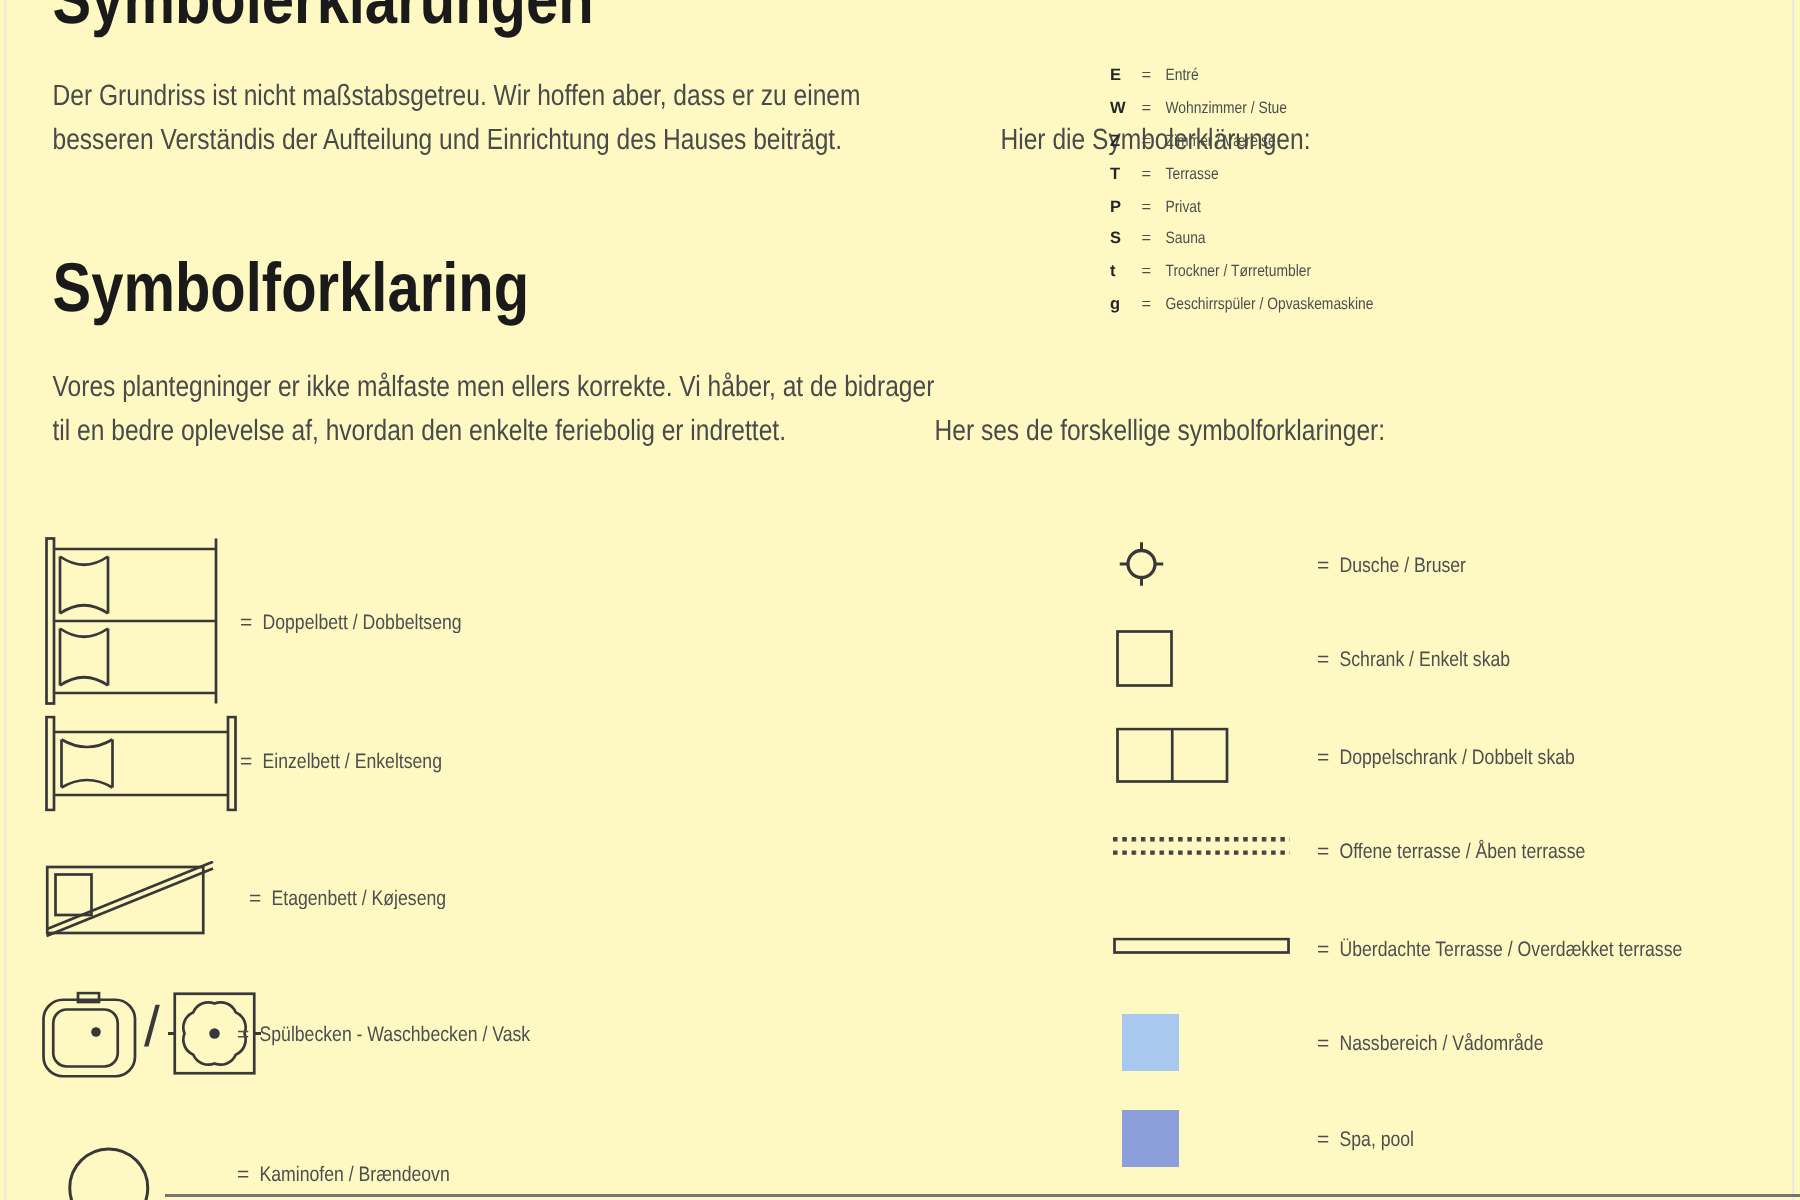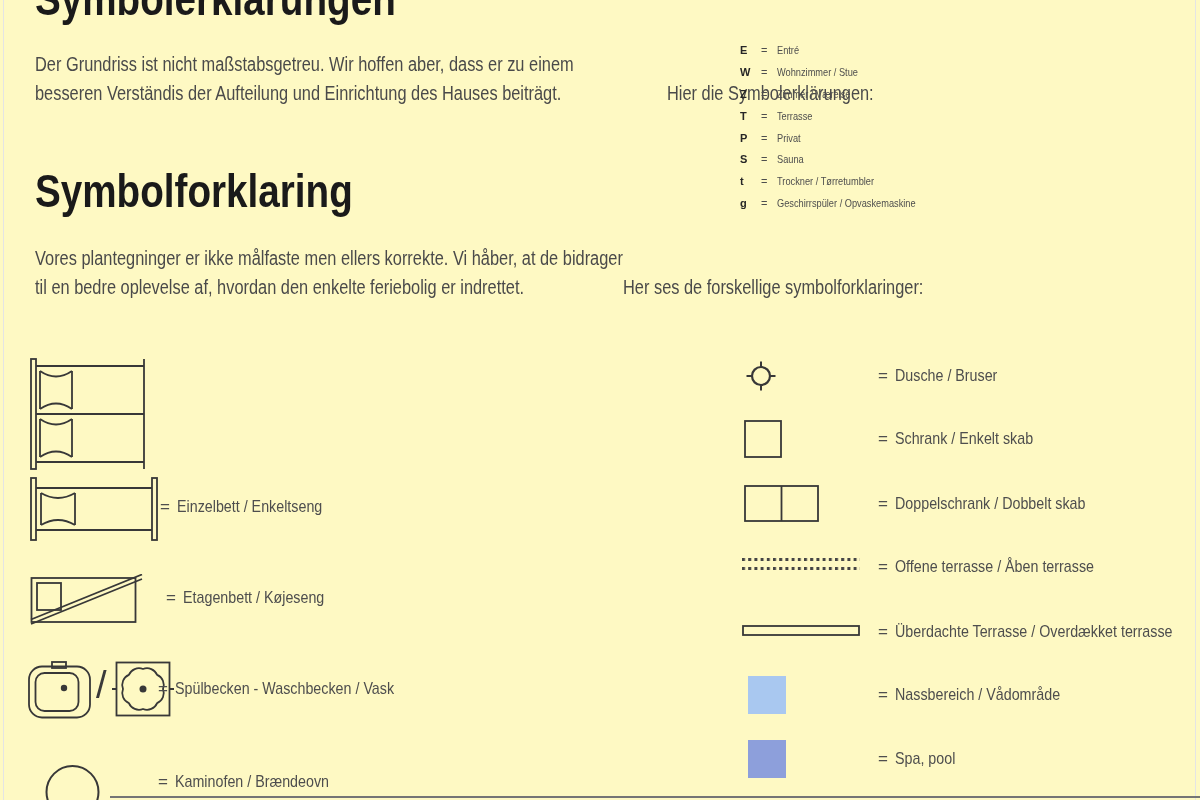--- a/index.html
+++ b/index.html
@@ -7,21 +7,21 @@
         font-family:"Liberation Sans","DejaVu Sans",sans-serif;color:#4e4e4e;}
   .edge{position:absolute;top:0;bottom:0;width:1px;background:#e4e4e4;}
   .bottom-rule{position:absolute;left:110px;top:796px;width:1090px;height:2px;background:#757575;}
   .h-big{position:absolute;left:35px;font-weight:700;color:#1a1a1a;font-size:46px;line-height:50px;white-space:nowrap;}
   .cond{display:inline-block;transform:scaleX(0.84);transform-origin:0 50%;white-space:nowrap;}
   .para{position:absolute;left:35px;font-size:19.5px;line-height:29px;color:#4a4a4a;}
   .abbr-list{position:absolute;left:740px;top:40px;font-size:11px;}
   .abbr-row{height:21.9px;line-height:21.9px;white-space:nowrap;}
   .abbr-letter{display:inline-block;width:21px;font-weight:700;color:#262626;}
   .abbr-eq{display:inline-block;width:16px;color:#4e4e4e;}
-  .sym-label{position:absolute;font-size:17px;line-height:20px;color:#4e4e4e;white-space:nowrap;}
+  .sym-label{position:absolute;font-size:14px;line-height:20px;color:#4e4e4e;white-space:nowrap;}
   .eq{display:inline-block;margin-right:7px;}
   .icon{position:absolute;}
   .swatch{position:absolute;width:38px;height:38px;}
   .slash{position:absolute;font-size:38px;color:#3a3a3a;font-weight:400;}
   svg{display:block;}
   .st{stroke:#383838;fill:none;}
 </style>
 </head>
 <body>
 
@@ -72,20 +72,23 @@
       <line class="st" x1="10" y1="13" x2="10" y2="51" stroke-width="1.8"></line>
       <line class="st" x1="42" y1="13" x2="42" y2="51" stroke-width="1.8"></line>
       <path class="st" d="M10,13 Q26,24 42,13" stroke-width="1.8"></path>
       <path class="st" d="M10,51 Q26,40 42,51" stroke-width="1.8"></path>
       <line class="st" x1="10" y1="61" x2="10" y2="99" stroke-width="1.8"></line>
       <line class="st" x1="42" y1="61" x2="42" y2="99" stroke-width="1.8"></line>
       <path class="st" d="M10,61 Q26,72 42,61" stroke-width="1.8"></path>
       <path class="st" d="M10,99 Q26,88 42,99" stroke-width="1.8"></path>
     </svg>
   </div>
+  <div class="sym-label" style="left:160px;top:404px">
+    <span class="eq">=</span><span class="cond">Doppelbett / Dobbeltseng</span>
+  </div>
 
   <div class="icon" style="left:30px;top:477px">
     <svg width="128" height="64" viewBox="0 0 128 64">
       <rect class="st" x="1" y="1" width="5" height="62" stroke-width="1.8"></rect>
       <rect class="st" x="122" y="1" width="5" height="62" stroke-width="1.8"></rect>
       <line class="st" x1="6" y1="11" x2="122" y2="11" stroke-width="1.8"></line>
       <line class="st" x1="6" y1="53" x2="122" y2="53" stroke-width="1.8"></line>
       <line class="st" x1="11" y1="16" x2="11" y2="48" stroke-width="1.8"></line>
       <line class="st" x1="45" y1="16" x2="45" y2="48" stroke-width="1.8"></line>
       <path class="st" d="M11,16 Q28,26 45,16" stroke-width="1.8"></path>

